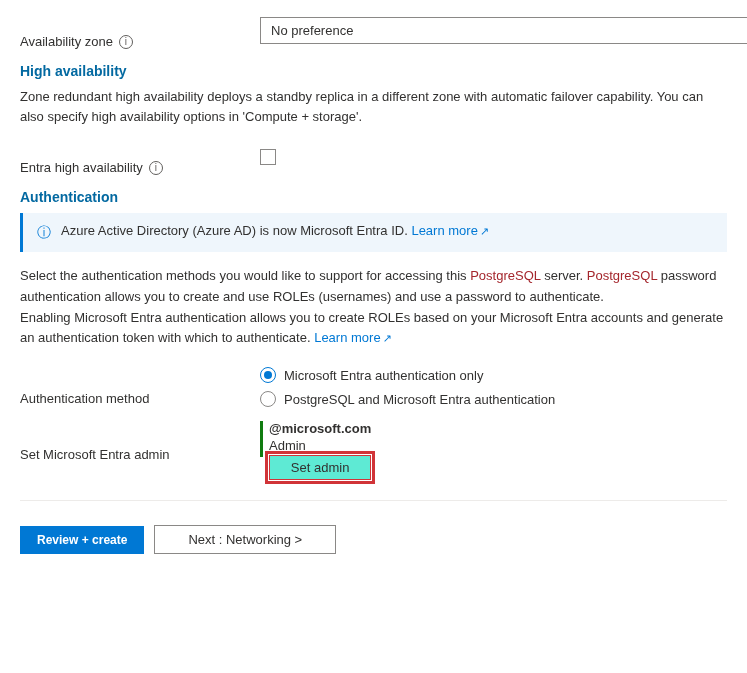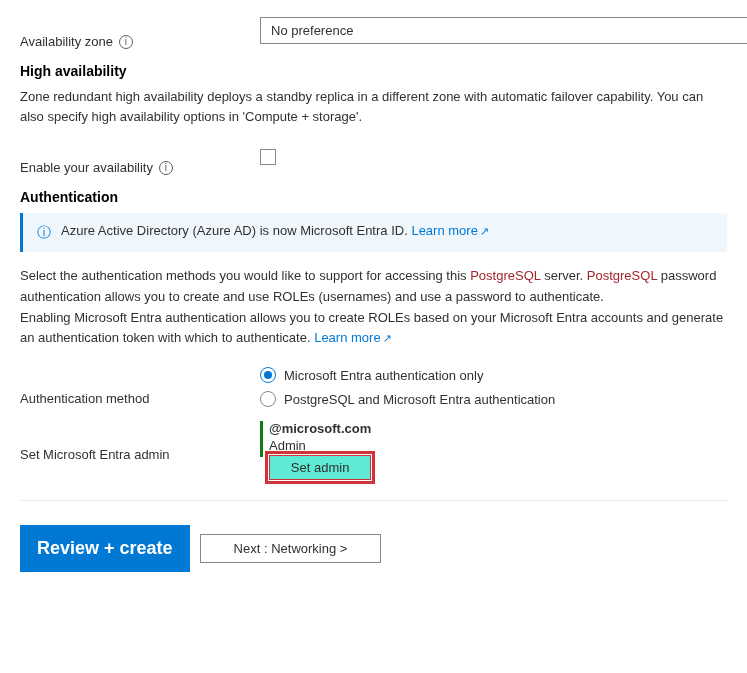--- a/index.html
+++ b/index.html
@@ -57,21 +57,21 @@
       font-size: 13px;
       color: #323130;
     }
     .chevron-icon {
       font-size: 11px;
       color: #605e5c;
     }
     .section-title {
       font-size: 14px;
       font-weight: 600;
-      color: #000000;
+      color: #0369a1;
       margin-bottom: 8px;
       margin-top: 6px;
     }
     .link-text {
       color: #0078d4;
       text-decoration: none;
       cursor: pointer;
     }
     .checkbox-container {
       display: flex;
@@ -187,22 +187,22 @@
     .footer-buttons {
       display: flex;
       gap: 10px;
       align-items: center;
       padding-top: 8px;
     }
     .btn-primary {
       background: #0078d4;
       color: #fff;
       border: 1px solid #0078d4;
-      padding: 12px 16px;
-      font-size: 18px;
+      padding: 6px 16px;
+      font-size: 12px;
       cursor: pointer;
       font-weight: 600;
     }
     .btn-secondary {
       background: #fff;
       color: #323130;
       border: 1px solid #8a8886;
       padding: 6px 33px;
       font-size: 13px;
       cursor: pointer;
@@ -235,21 +235,21 @@
       </div>
     </div>
   </div>
 
   <div>
     <div class="section-title">High availability</div>
     <p class="high-avail-desc">Zone redundant high availability deploys a standby replica in a different zone with automatic failover capability. You can also specify high availability options in 'Compute + storage'.</p>
 
     <div class="section-row">
       <div class="label-col">
-        <span>Enable your availability</span>
+        <span>Entra high availability</span>
         <span class="info-icon">i</span>
       </div>
       <div class="control-col">
         <div class="checkbox-container">
           <div class="checkbox"></div>
         </div>
       </div>
     </div>
   </div>
 

